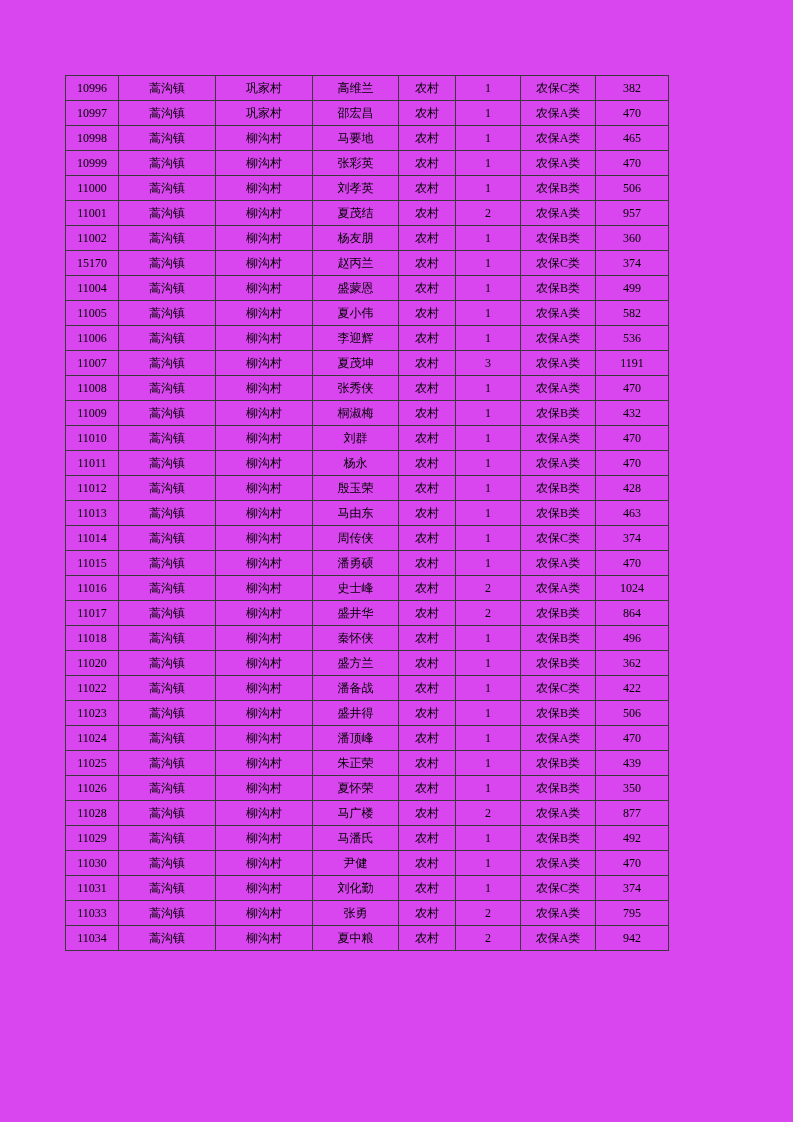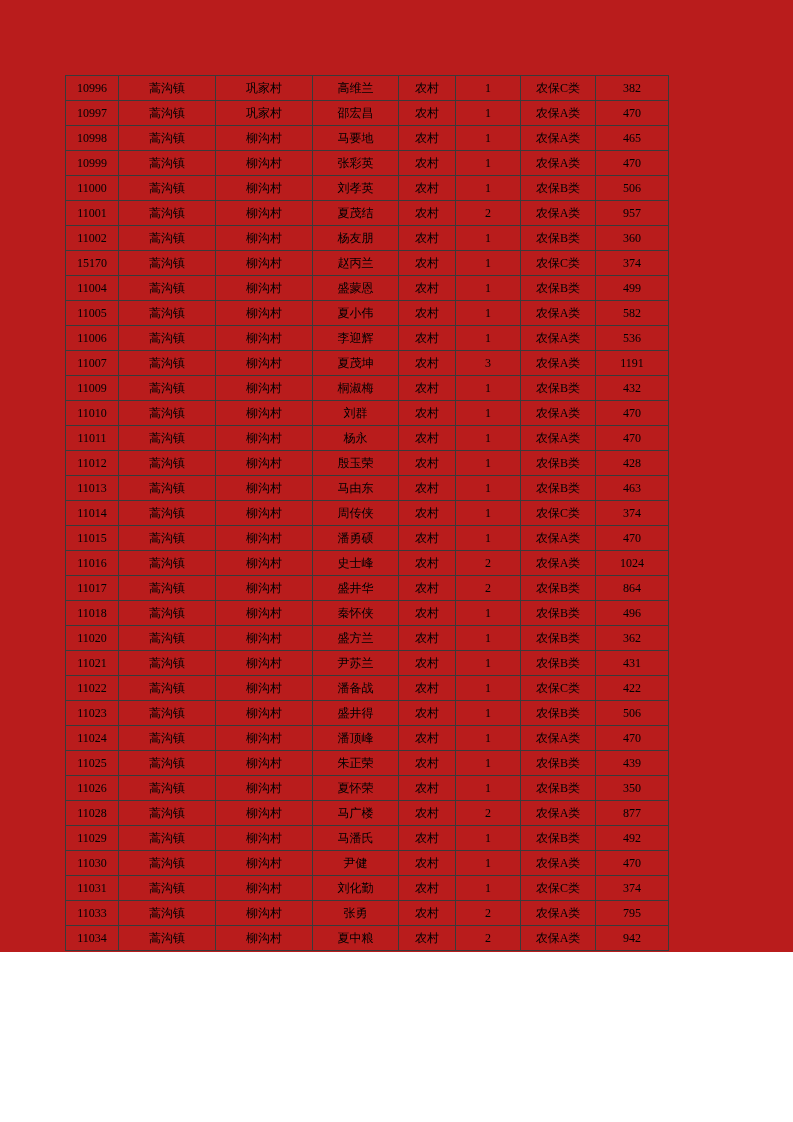--- a/index.html
+++ b/index.html
@@ -6,22 +6,22 @@
     margin: 0;
     padding: 0;
     background: #ffffff;
     width: 793px;
     height: 1122px;
     font-family: "Liberation Serif", "DejaVu Serif", serif;
   }
   .page {
     position: relative;
     width: 793px;
-    height: 952px;
-    background: #b91c1c;
+    height: 1122px;
+    background: #d946ef;
     overflow: hidden;
     text-decoration: underline;
   }
   table.records {
     position: absolute;
     left: 65px;
     top: 75px;
     border-collapse: collapse;
     table-layout: fixed;
     font-size: 12px;
@@ -175,20 +175,30 @@
           <td>11007</td>
           <td>蒿沟镇</td>
           <td>柳沟村</td>
           <td>夏茂坤</td>
           <td>农村</td>
           <td>3</td>
           <td>农保A类</td>
           <td>1191</td>
         </tr>
         <tr>
+          <td>11008</td>
+          <td>蒿沟镇</td>
+          <td>柳沟村</td>
+          <td>张秀侠</td>
+          <td>农村</td>
+          <td>1</td>
+          <td>农保A类</td>
+          <td>470</td>
+        </tr>
+        <tr>
           <td>11009</td>
           <td>蒿沟镇</td>
           <td>柳沟村</td>
           <td>桐淑梅</td>
           <td>农村</td>
           <td>1</td>
           <td>农保B类</td>
           <td>432</td>
         </tr>
         <tr>
@@ -283,30 +293,20 @@
         </tr>
         <tr>
           <td>11020</td>
           <td>蒿沟镇</td>
           <td>柳沟村</td>
           <td>盛方兰</td>
           <td>农村</td>
           <td>1</td>
           <td>农保B类</td>
           <td>362</td>
-        </tr>
-        <tr>
-          <td>11021</td>
-          <td>蒿沟镇</td>
-          <td>柳沟村</td>
-          <td>尹苏兰</td>
-          <td>农村</td>
-          <td>1</td>
-          <td>农保B类</td>
-          <td>431</td>
         </tr>
         <tr>
           <td>11022</td>
           <td>蒿沟镇</td>
           <td>柳沟村</td>
           <td>潘备战</td>
           <td>农村</td>
           <td>1</td>
           <td>农保C类</td>
           <td>422</td>

